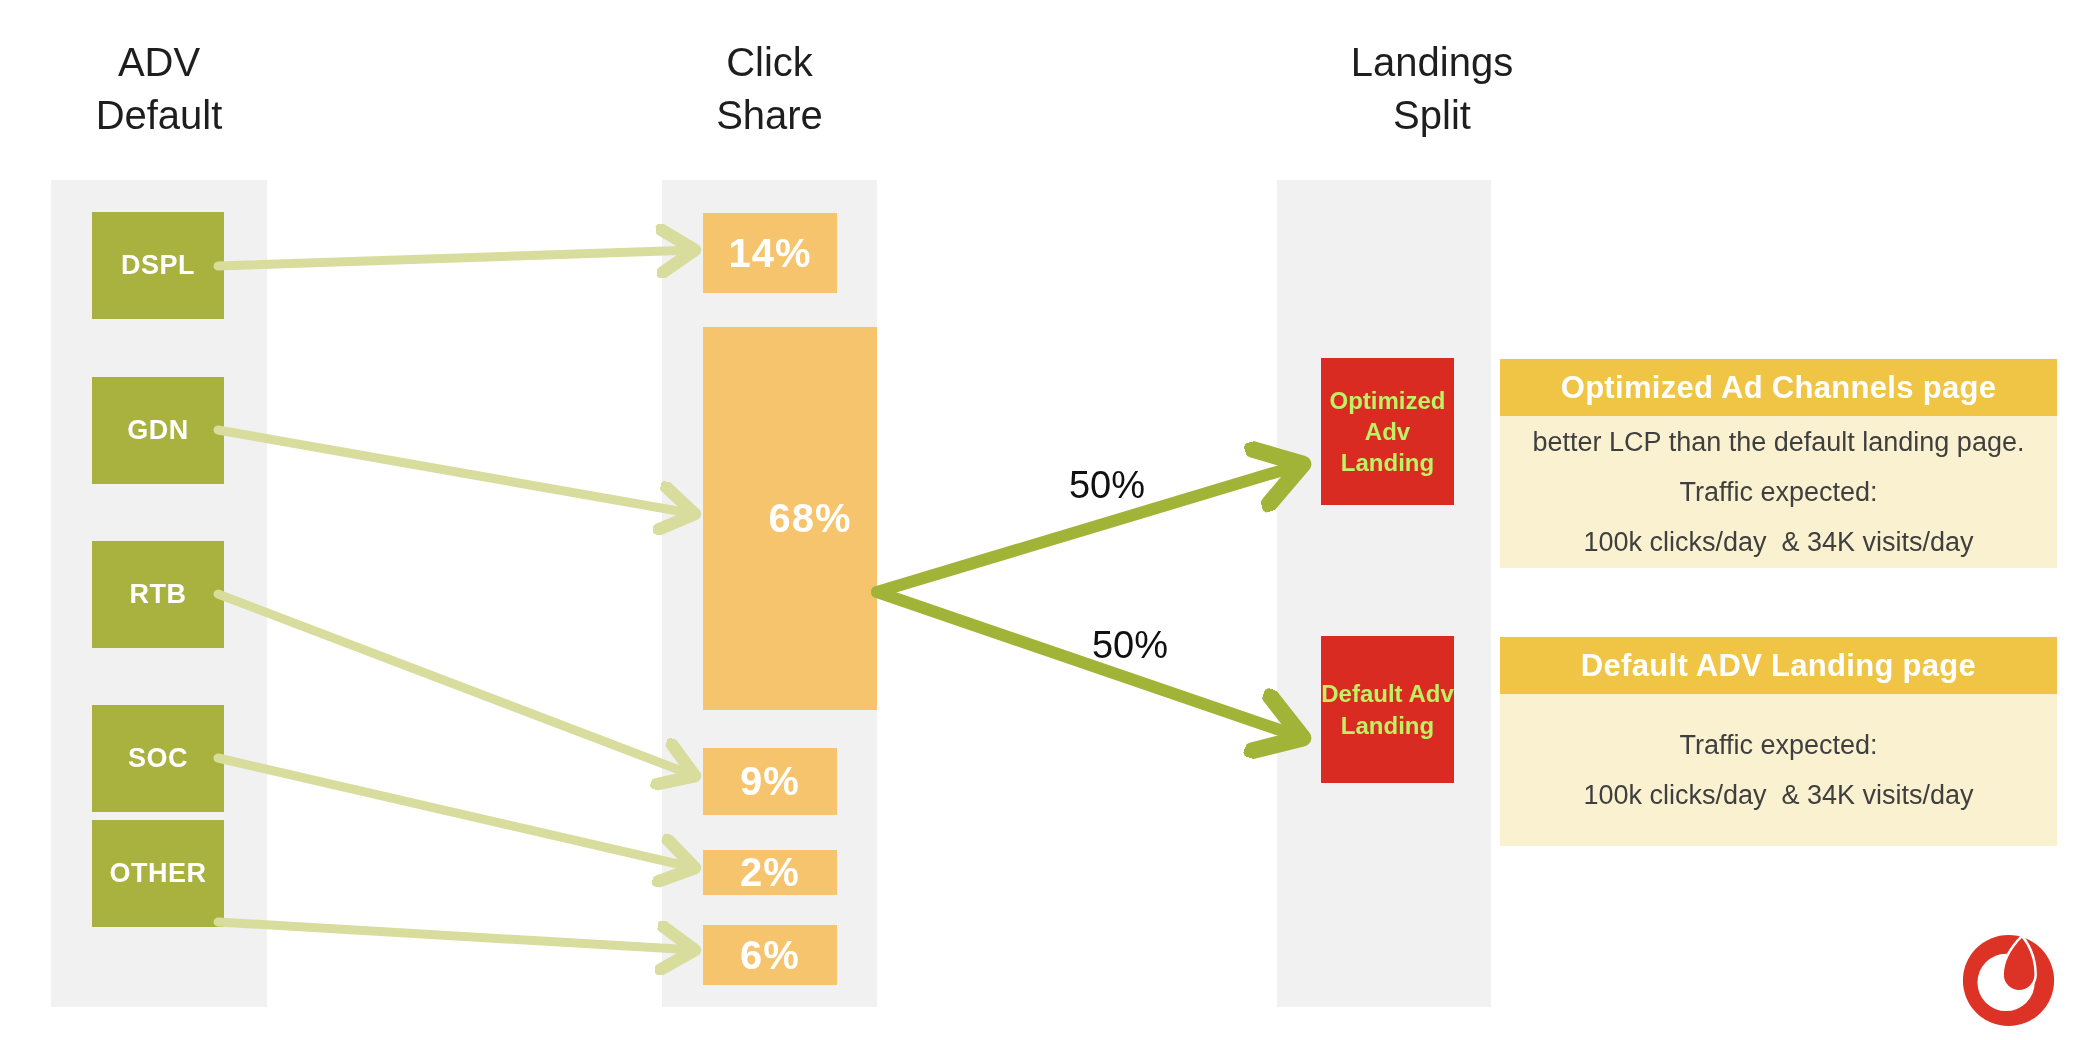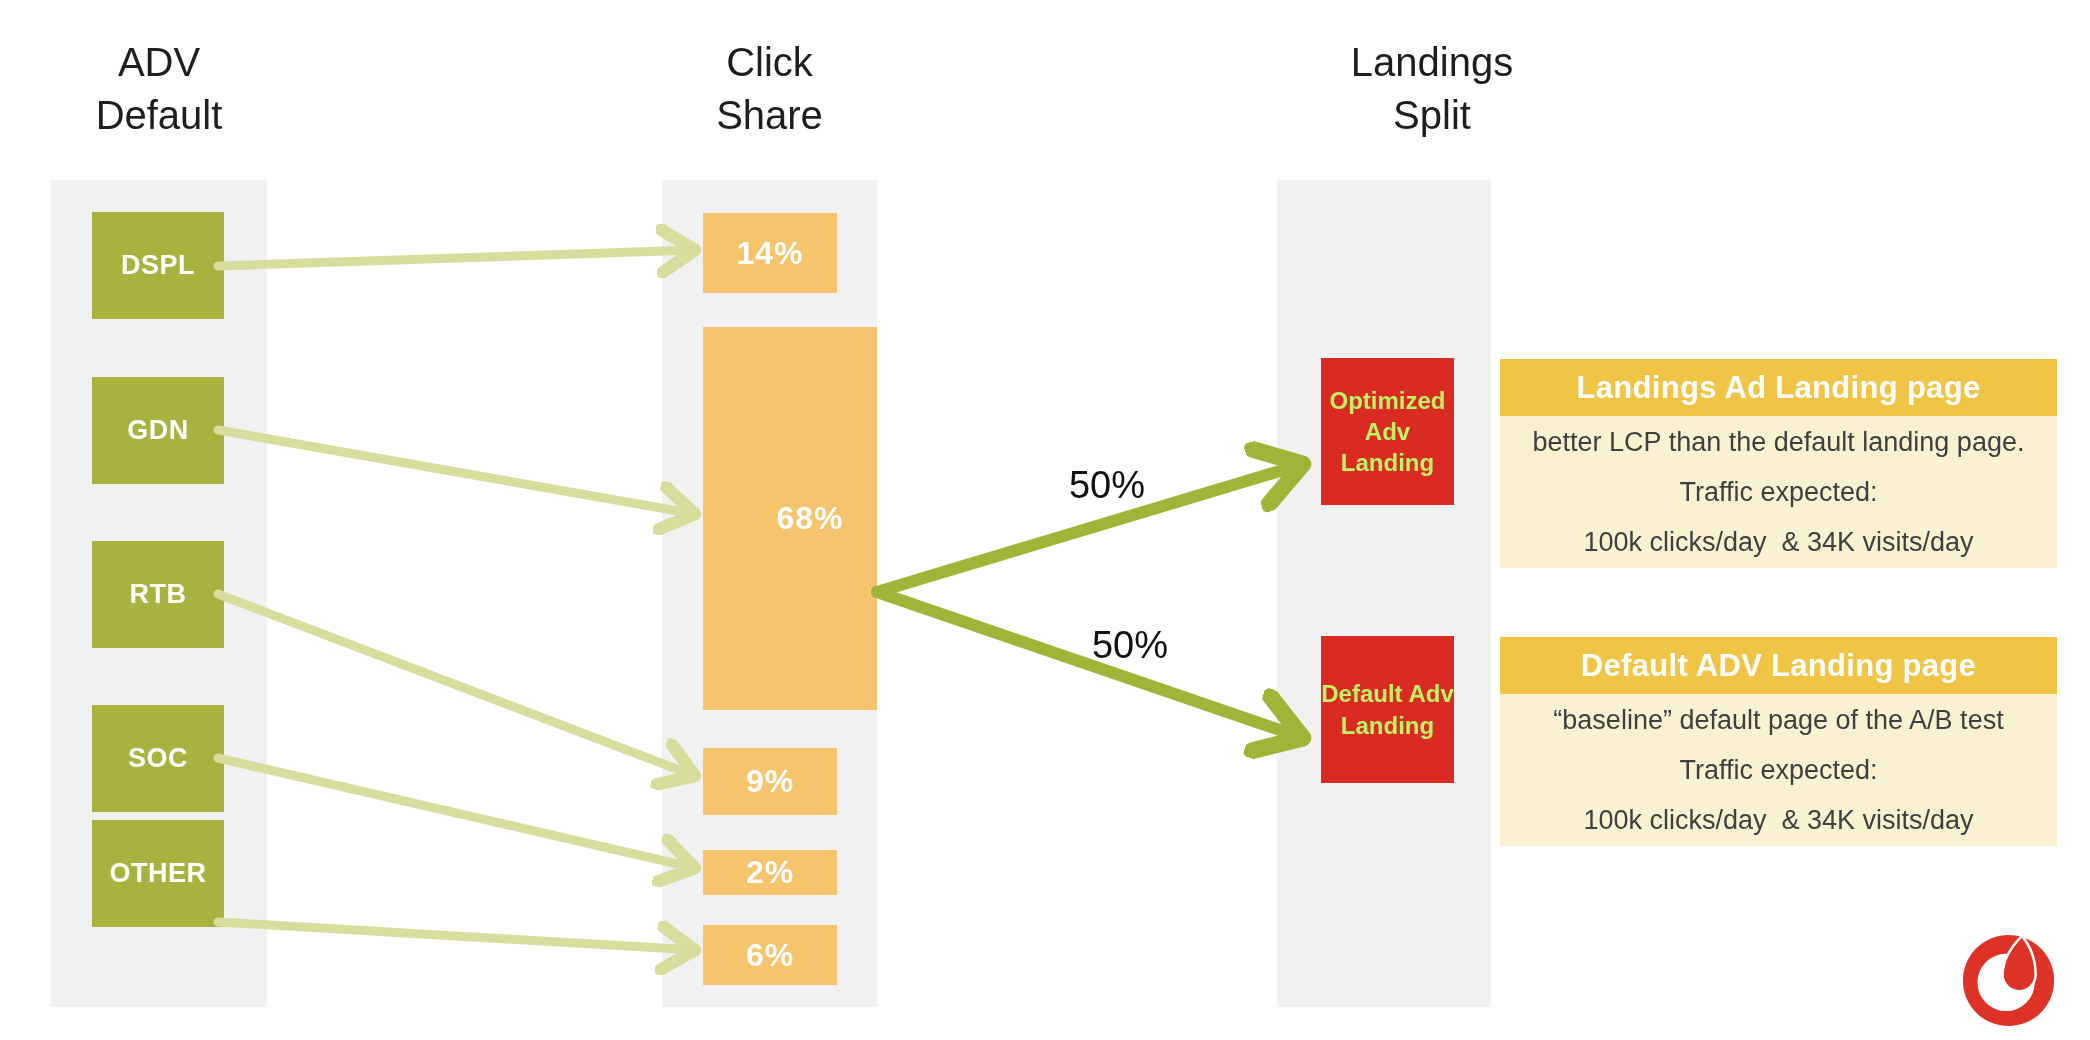--- a/index.html
+++ b/index.html
@@ -23,21 +23,21 @@
   
   .chan{
     position:absolute;left:92px;width:132px;height:107px;background:var(--channel-green);
     color:#fff;font-weight:bold;font-size:27px;letter-spacing:.5px;
     display:flex;align-items:center;justify-content:center;
   }
   .chan1{top:212px;} .chan2{top:377px;} .chan3{top:541px;} .chan4{top:705px;} .chan5{top:820px;}
   
   .share{
     position:absolute;left:703px;width:134px;background:var(--share-orange);
-    color:#fff;font-weight:bold;font-size:32px;letter-spacing:1px;
+    color:#fff;font-weight:bold;font-size:40px;letter-spacing:1px;
     display:flex;align-items:center;justify-content:center;
   }
   .share1{top:213px;height:80px;}
   .share2{top:327px;height:383px;padding-left:40px;}
   .share3{top:748px;height:67px;}
   .share4{top:850px;height:45px;}
   .share5{top:925px;height:60px;}
   
   .arrows{position:absolute;left:0;top:0;pointer-events:none;}
   .al{stroke:var(--arrow-light);stroke-width:9;stroke-linecap:round;}
@@ -116,31 +116,30 @@
     <line class="ad" x1="877" y1="592" x2="1303" y2="738" marker-end="url(#mhd)"></line>
   </svg>
 
   <div class="pct pct1">50%</div>
   <div class="pct pct2">50%</div>
 
   <div class="landing landing1">Optimized Adv Landing</div>
   <div class="landing landing2">Default Adv Landing</div>
 
   <div class="card card1">
-    <div class="card-header">Landings Ad Landing page</div>
+    <div class="card-header">Optimized Ad Channels page</div>
     <div class="card-body">
       <div class="card-line">better LCP than the default landing page.</div>
       <div class="card-line">Traffic expected:</div>
       <div class="card-line">100k clicks/day  &amp; 34K visits/day</div>
     </div>
   </div>
   <div class="card card2">
     <div class="card-header">Default ADV Landing page</div>
     <div class="card-body">
-      <div class="card-line">“baseline” default page of the A/B test</div>
       <div class="card-line">Traffic expected:</div>
       <div class="card-line">100k clicks/day  &amp; 34K visits/day</div>
     </div>
   </div>
 
   <svg class="logo" viewBox="0 0 100 100">
     <circle cx="50" cy="50" r="47" fill="var(--logo-red)"></circle>
     <circle cx="47.5" cy="52" r="29.5" fill="#ffffff"></circle>
     <path d="M64,4 C52,16 44,30 44,44 a17,17 0 1,0 34,0 C78,28 72,14 64,4 Z" fill="var(--logo-red)" stroke="#ffffff" stroke-width="2.5"></path>
   </svg>

